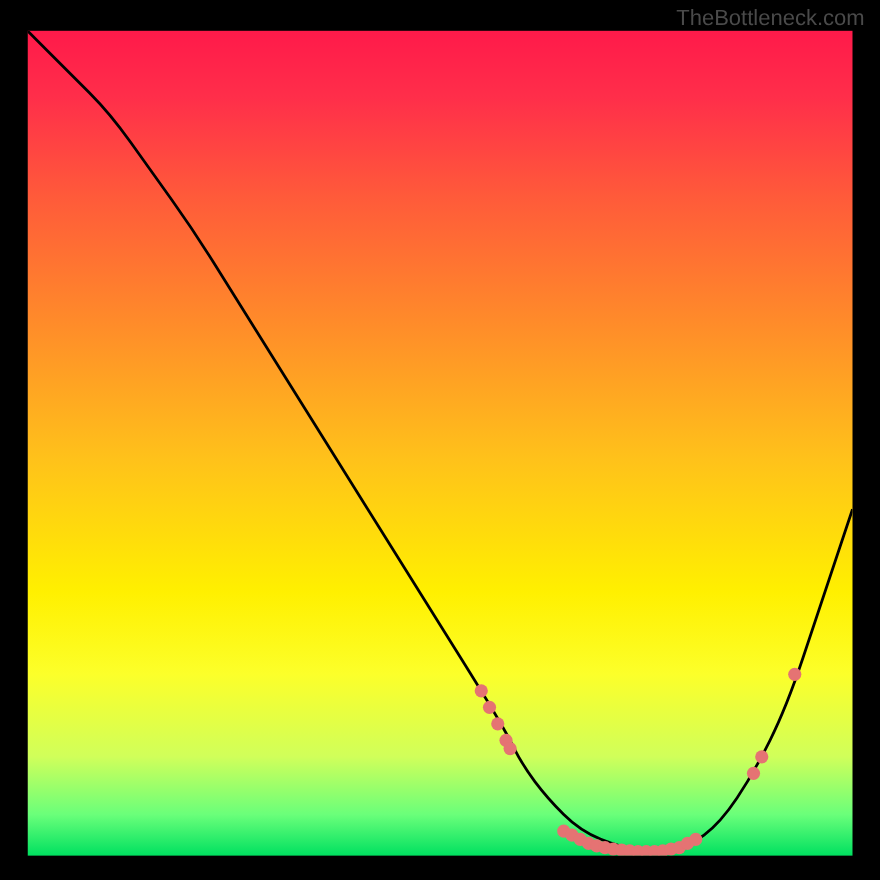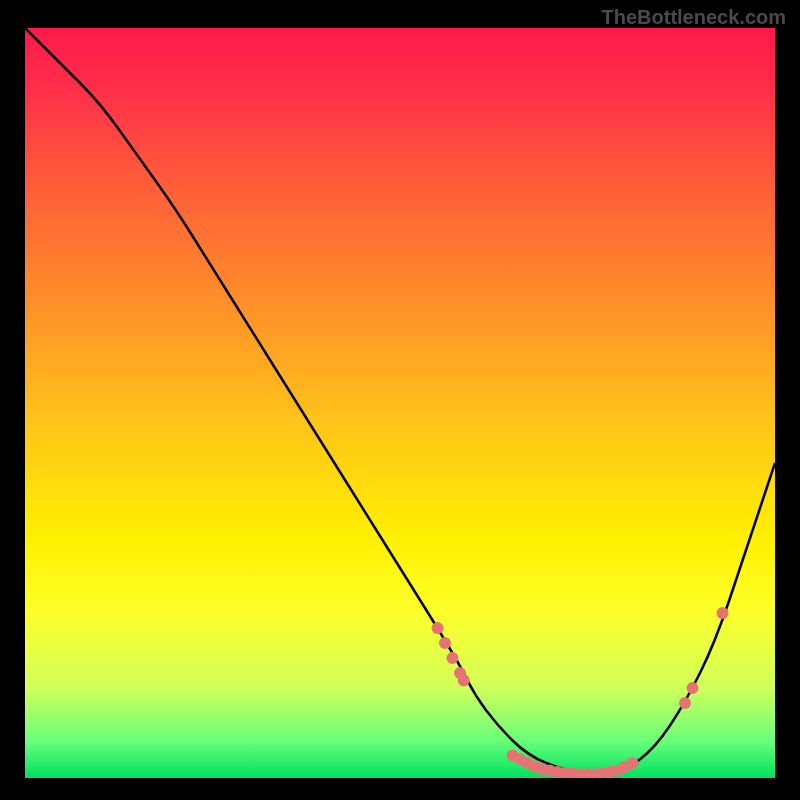--- a/index.html
+++ b/index.html
@@ -10,21 +10,21 @@
     position: relative;
     font-family: Arial, sans-serif;
     overflow: hidden;
   }
   .watermark {
     position: absolute;
     top: 6px;
     right: 14px;
     color: #4a4a4a;
     font-size: 20px;
-    font-weight: bold;
+    font-weight: normal;
     z-index: 10;
   }
   .plot-area {
     position: absolute;
     left: 25px;
     top: 28px;
     width: 750px;
     height: 750px;
     background: linear-gradient(to bottom,
       #ff1a4a 0%,

